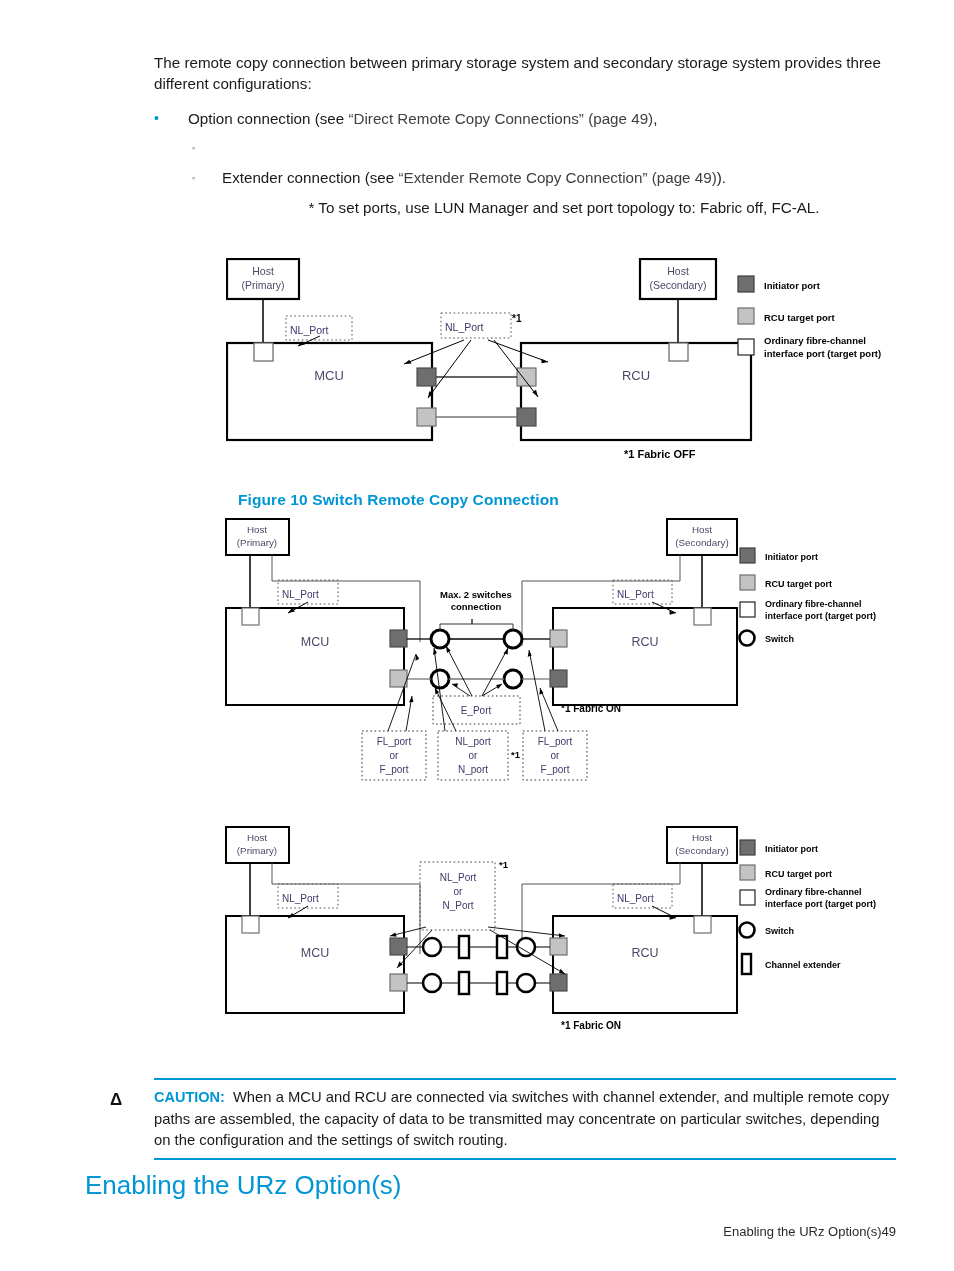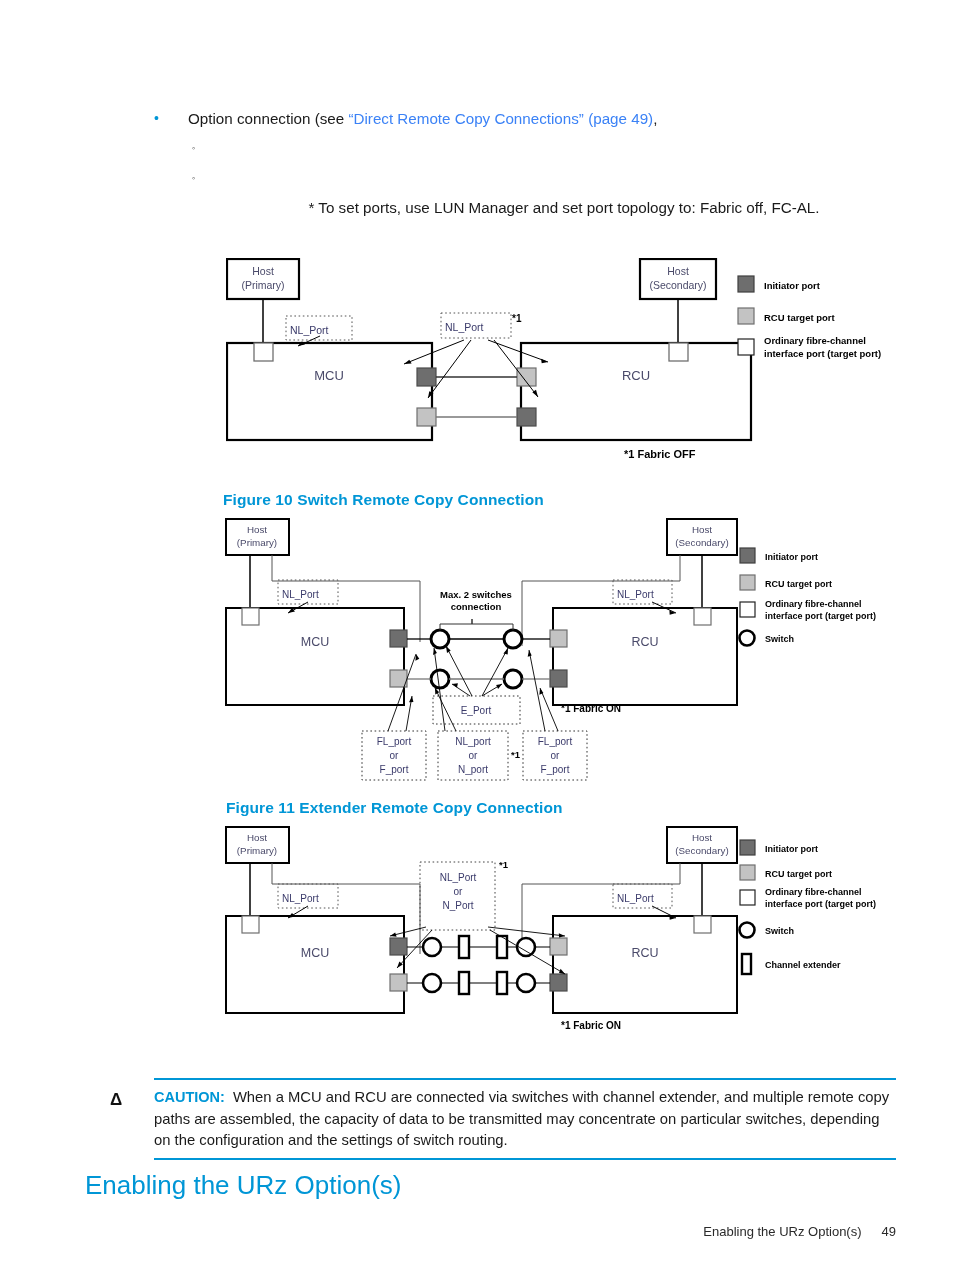--- a/index.html
+++ b/index.html
@@ -21,21 +21,21 @@
   .b-row.lvl1{padding-left:0px;}
   .b-row.lvl2{padding-left:38px;}
   .b-row.note{padding-left:70px;text-align:center;}
   .bullet-dot{
     color:#0096d6;font-size:14px;line-height:21px;width:34px;flex:0 0 34px;
   }
   .bullet-circ{
     color:#3a3a3a;font-size:9px;line-height:22px;width:30px;flex:0 0 30px;
   }
   .b-text{flex:1 1 auto;color:#1a1a1a;}
-  a.xref{color:#3b82f6;text-decoration:none;}
+  a.xref{color:#404040;text-decoration:none;}
 
   
   .figcap{
     position:absolute;font-size:15.5px;font-weight:bold;color:#0096d6;
     letter-spacing:.1px;white-space:nowrap;
   }
 
   
   .diagram{position:absolute;}
   .diagram svg{display:block;}
@@ -48,44 +48,46 @@
     position:absolute;left:-44px;top:10px;font-size:17px;color:#111;font-weight:bold;
   }
   .caution-label{color:#0096d6;font-weight:bold;font-size:14.5px;margin-right:8px;white-space:nowrap;}
   .caution-text{font-size:14.8px;line-height:21.5px;color:#1a1a1a;}
   .sect-title{
     position:absolute;left:85px;top:1170px;font-size:26px;color:#0096d6;font-weight:normal;
   }
   .footer{
     position:absolute;right:58px;top:1224px;font-size:13px;color:#2a2a2a;
   }
-  .footer .pg{margin-left:20px;}
+  .footer .pg{}
   .footer-line{display:flex;align-items:baseline;}
 
   
 </style>
 </head>
 <body>
 
 <div class="page">
 
+  <div class="intro">The remote copy connection between primary storage system and secondary storage system provides three different configurations:</div>
 
   <div class="bullets">
 
     <div class="b-row lvl1">
       <span class="bullet-dot">•</span>
       <span class="b-text"><span>Option connection (see </span><a class="xref" href="#">“Direct Remote Copy Connections” (page 49)</a><span>,</span></span>
     </div>
 
     <div class="b-row lvl2">
       <span class="bullet-circ">◦</span>
     </div>
 
     <div class="b-row lvl2">
       <span class="bullet-circ">◦</span>
+      <span class="b-text"><span>Extender connection (see </span><a class="xref" href="#">“Extender Remote Copy Connection” (page 49)</a><span>).</span></span>
     </div>
 
     <div class="b-row note">
       <span class="b-text">* To set ports, use LUN Manager and set port topology to: Fabric off, FC-AL.</span>
     </div>
   </div>
 
 
   <div class="diagram" style="left:226px;top:258px;">
     <svg width="680" height="212" viewBox="0 0 680 212" xmlns="http://www.w3.org/2000/svg" font-family="Liberation Sans, sans-serif">
@@ -157,21 +159,21 @@
         <rect x="512" y="50" width="16" height="16" fill="#c3c3c3" stroke="#6f6f6f" stroke-width="1.2"></rect>
         <text x="538" y="63" font-size="9.5" font-weight="bold" fill="#000">RCU target port</text>
 
         <rect x="512" y="81" width="16" height="16" fill="#fff" stroke="#222" stroke-width="1.2"></rect>
         <text x="538" y="86" font-size="9.5" font-weight="bold" fill="#000">Ordinary fibre-channel</text>
         <text x="538" y="99" font-size="9.5" font-weight="bold" fill="#000">interface port (target port)</text>
       </g>
     </svg>
   </div>
 
-  <div class="figcap" style="left:223px;top:491px;">Figure 10 Switch Remote Copy Connection</div>
+  <div class="figcap" style="left:238px;top:491px;">Figure 10 Switch Remote Copy Connection</div>
 
   <div class="diagram" style="left:220px;top:518px;">
     <svg width="690" height="265" viewBox="0 0 690 265" xmlns="http://www.w3.org/2000/svg" font-family="Liberation Sans, sans-serif">
 
       <g>
         <rect x="6" y="1" width="63" height="36" fill="#fff" stroke="#000" stroke-width="2"></rect>
         <text x="37" y="15" font-size="9.8" fill="#4a4a6a" text-anchor="middle">Host</text>
         <text x="37" y="28" font-size="9.8" fill="#4a4a6a" text-anchor="middle">(Primary)</text>
       </g>
       <g>
@@ -295,21 +297,20 @@
         <rect x="520" y="84" width="15" height="15" fill="#fff" stroke="#222" stroke-width="1.2"></rect>
         <text x="545" y="89" font-size="9" font-weight="bold" fill="#000">Ordinary fibre-channel</text>
         <text x="545" y="101" font-size="9" font-weight="bold" fill="#000">interface port (target port)</text>
 
         <circle cx="527" cy="120" r="7.5" fill="#fff" stroke="#000" stroke-width="2.6"></circle>
         <text x="545" y="124" font-size="9" font-weight="bold" fill="#000">Switch</text>
       </g>
     </svg>
   </div>
 
-  <div class="figcap" style="left:226px;top:799px;">Figure 11 Extender Remote Copy Connection</div>
 
   <div class="diagram" style="left:220px;top:826px;">
     <svg width="690" height="215" viewBox="0 0 690 215" xmlns="http://www.w3.org/2000/svg" font-family="Liberation Sans, sans-serif">
 
       <g>
         <rect x="6" y="1" width="63" height="36" fill="#fff" stroke="#000" stroke-width="2"></rect>
         <text x="37" y="15" font-size="9.8" fill="#4a4a6a" text-anchor="middle">Host</text>
         <text x="37" y="28" font-size="9.8" fill="#4a4a6a" text-anchor="middle">(Primary)</text>
       </g>
       <g>

